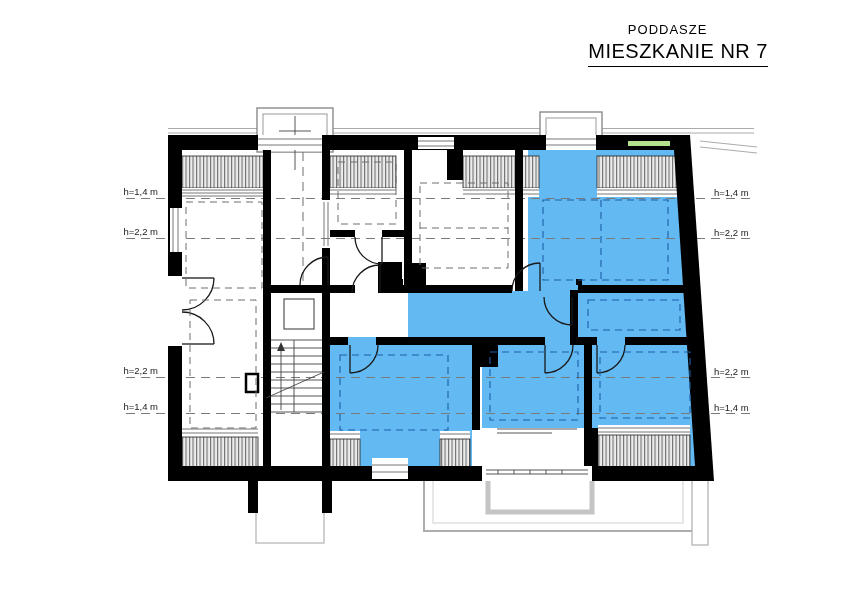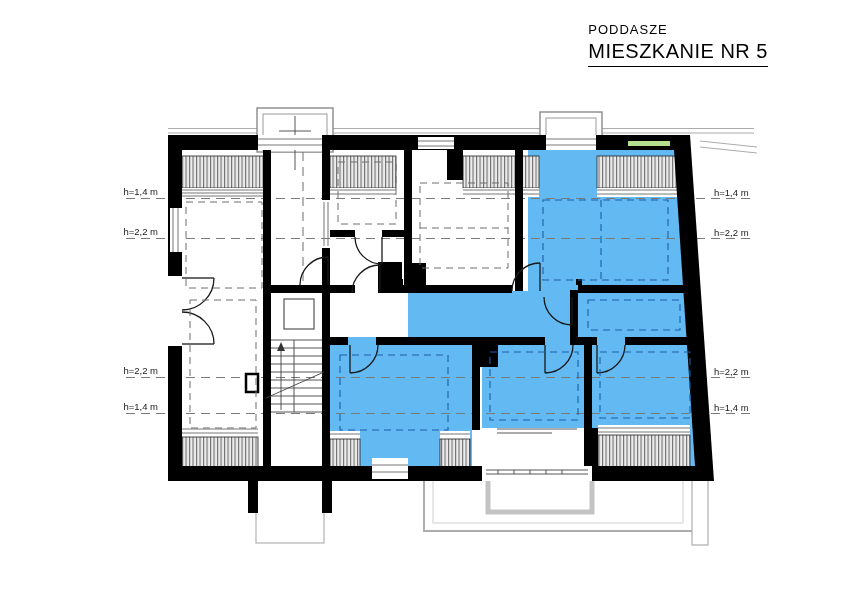--- a/index.html
+++ b/index.html
@@ -1,20 +1,20 @@
 <!DOCTYPE html>
 <html style="--apartment-fill: #63b9f2; --dashed-blue: #1d5fa8; --wall-black: #000000; --roof-gray: #ababab; --accent-green: #b5e08e; --watermark-gray: #7c7c7c;"><head>
 <meta charset="utf-8">
 <style>
   html,body{margin:0;padding:0;background:#fff;}
   .stage{position:relative;width:842px;height:595px;background:#fff;overflow:hidden;
          font-family:"Liberation Sans", sans-serif;}
   .plan-svg{position:absolute;left:0;top:0;}
   
-  .header{position:absolute;top:22px;right:74px;text-align:left;color:#000;}
+  .header{position:absolute;top:22px;right:74px;text-align:center;color:#000;}
   .header .subtitle{font-size:13px;letter-spacing:1px;margin:0 21px 3px 0;}
   .header .title{display:inline-block;font-size:20px;letter-spacing:.5px;
                  border-bottom:1.5px solid #000;padding-bottom:3px;margin:0;}
   
   .watermark{position:absolute;top:549px;right:20px;font-size:34px;font-weight:bold;
              letter-spacing:.5px;color:var(--watermark-gray,#7c7c7c);}
   
   .wall{fill:#000;stroke:none;}
   .room{fill:var(--apartment-fill,#63b9f2);stroke:none;}
   .hatch{fill:url(#hatchPat);stroke:#222;stroke-width:.8;}
@@ -286,17 +286,17 @@
     <g>
       <text class="hlabel" x="714" y="196">h=1,4 m</text>
       <text class="hlabel" x="714" y="236">h=2,2 m</text>
       <text class="hlabel" x="714" y="375">h=2,2 m</text>
       <text class="hlabel" x="714" y="411">h=1,4 m</text>
     </g>
   </svg>
 
   <div class="header">
     <div class="subtitle">PODDASZE</div>
-    <div class="title">MIESZKANIE NR 5</div>
+    <div class="title">MIESZKANIE NR 7</div>
   </div>
 
 
 </div>
 
 </body></html>

